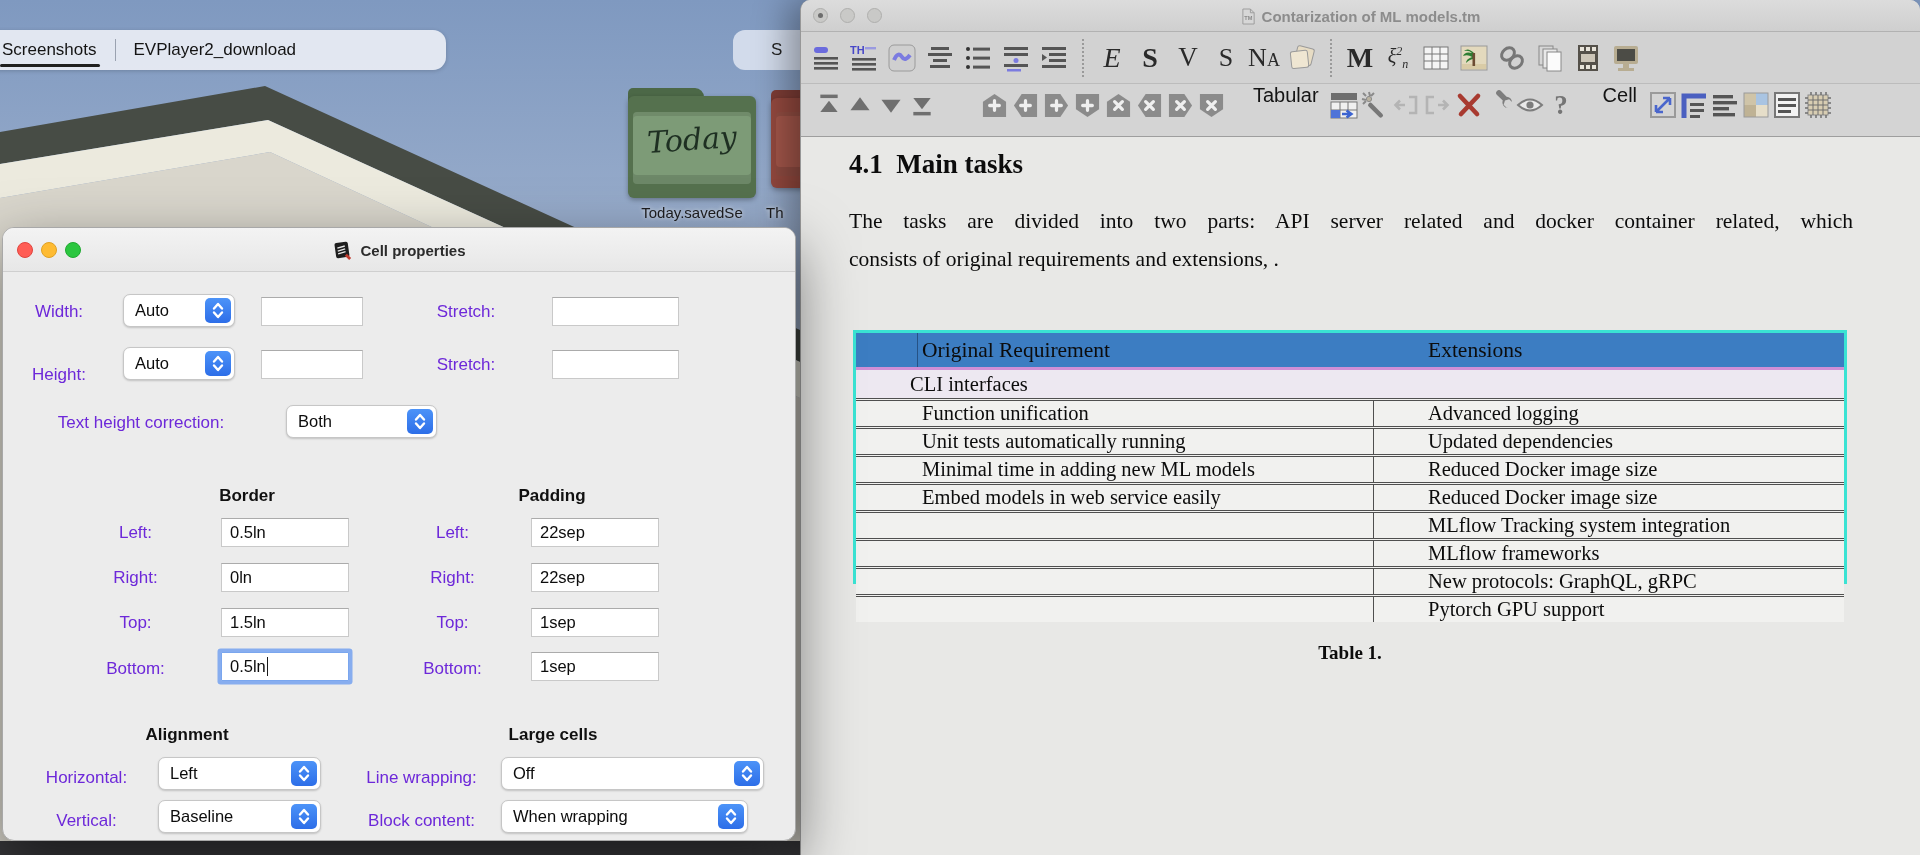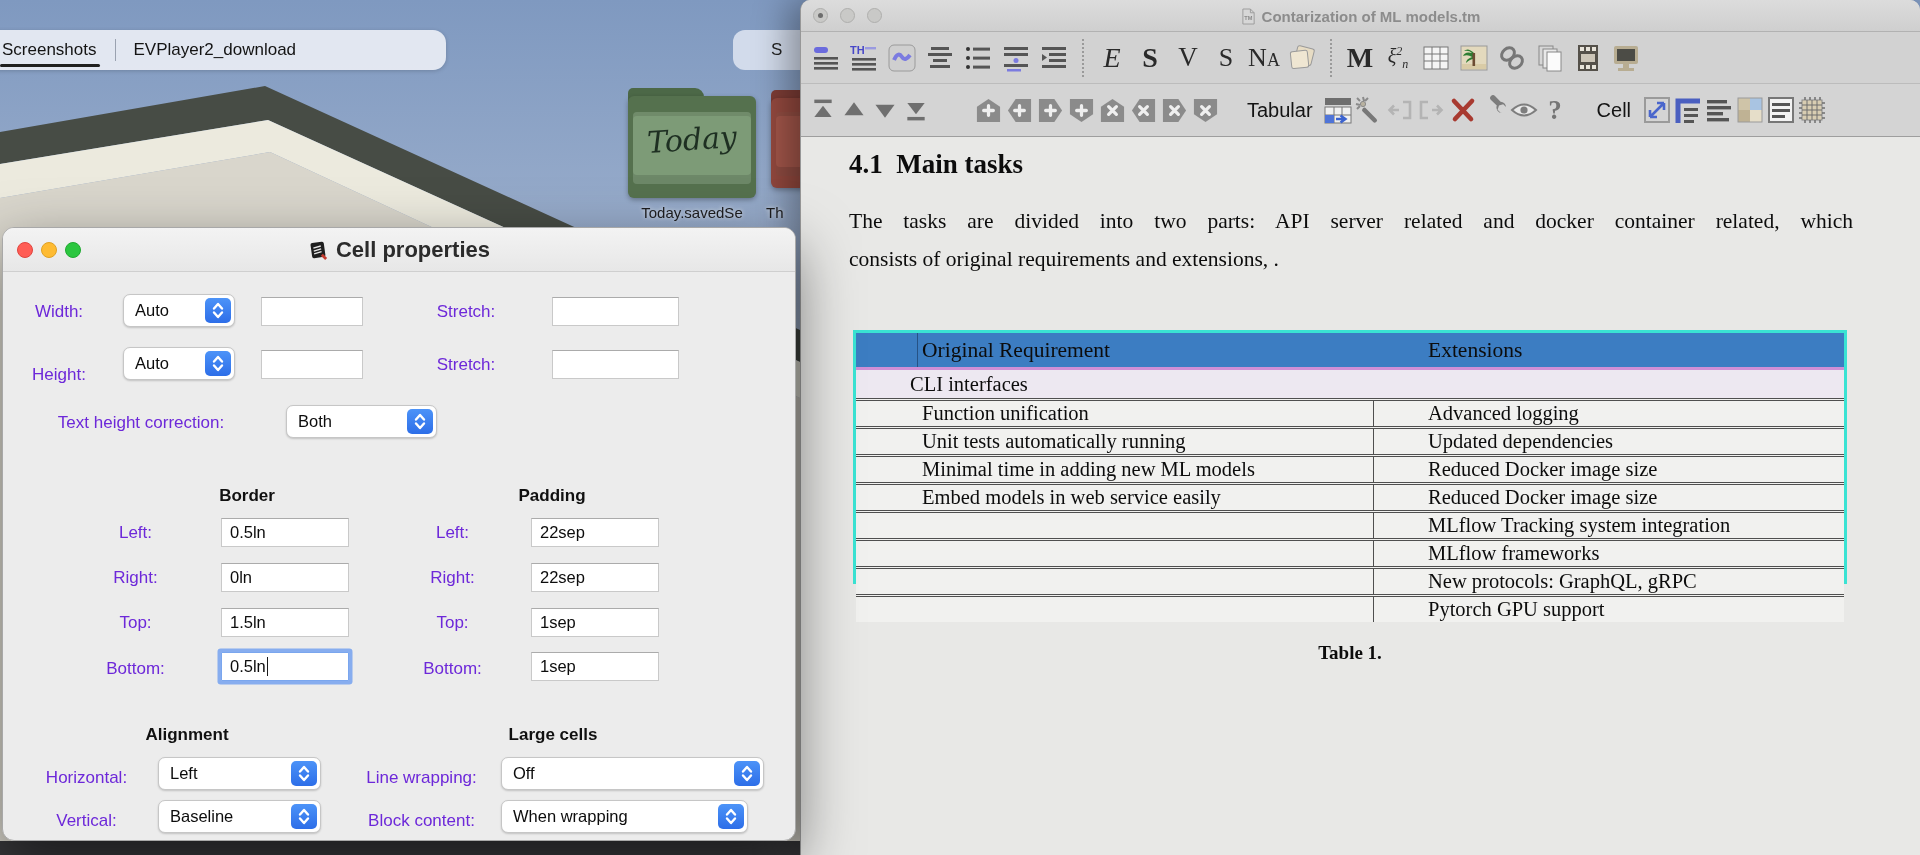--- a/index.html
+++ b/index.html
@@ -48,21 +48,21 @@
                background:linear-gradient(#dcdcdc,#cfcfcf);border-bottom:1px solid #b2b2b2}
   .tm-lights{position:absolute;left:12px;top:8px;display:flex;gap:12px}
   .gl{width:15px;height:15px;border-radius:50%;background:#c9c9c7;border:1px solid #aeaeac;
       display:flex;align-items:center;justify-content:center}
   .gl-dot{width:5px;height:5px;border-radius:50%;background:#6d6d6d}
   .tm-title{position:absolute;left:0;right:0;top:0;height:32px;display:flex;align-items:center;
             justify-content:center;gap:6px;color:#8c8c8c;font-weight:bold;font-size:15px}
   .tm-toolbar1{position:absolute;left:0;right:0;top:32px;height:52px;background:#d2d2d2;
                border-bottom:1px solid #bcbcbc;display:flex;align-items:center;padding-left:6px}
   .tm-toolbar2{position:absolute;left:0;right:0;top:84px;height:53px;background:#d4d4d4;
-               border-bottom:1px solid #9e9e9e;display:flex;align-items:center;padding-left:6px}
+               border-bottom:1px solid #9e9e9e;display:flex;align-items:flex-start;padding-left:12px}
   .tb-group{display:flex;align-items:center}
   .tb-sep{width:0;height:38px;border-left:2px dotted #9a9a9a;margin:0 9px}
   .tbicon{width:38px;height:46px;display:flex;align-items:center;justify-content:center}
   .tbicon2{width:31px;height:42px}
   .tb-label{font-size:20px;color:#141414;margin:0 10px 0 26px}
   .glyph{font-family:"Liberation Serif",serif;font-size:26px;color:#2a2a2a;line-height:1}
   .g-em{font-style:italic;font-size:28px}
   .g-strong{font-weight:bold;font-size:28px}
   .g-verb{font-size:27px}
   .g-sans{font-size:26px}
@@ -98,21 +98,21 @@
           border-radius:12px;z-index:10;border:1px solid #a8a8a8;overflow:hidden;
           box-shadow:0 22px 60px rgba(0,0,0,.5)}
   .dlg-titlebar{position:absolute;left:0;right:0;top:0;height:44px;
                 background:linear-gradient(#f3f3f3,#e7e7e7);border-bottom:1px solid #cfcfcf}
   .dlg-lights{position:absolute;left:14px;top:14px;display:flex;gap:8px}
   .tl{width:16px;height:16px;border-radius:50%}
   .tl-red{background:#ff5d55;border:1px solid #e0443e}
   .tl-yellow{background:#febb32;border:1px solid #dfa023}
   .tl-green{background:#2bc63f;border:1px solid #1fa930}
   .dlg-title{position:absolute;left:0;right:0;top:0;height:44px;display:flex;align-items:center;
-             justify-content:center;gap:7px;font-size:22px;font-weight:bold;color:#2b2b2b}
+             justify-content:center;gap:7px;font-size:15px;font-weight:bold;color:#2b2b2b}
   .lab{position:absolute;font-size:17px;color:#6d28d9;text-align:center;line-height:20px}
   .sect{position:absolute;font-size:17px;font-weight:bold;color:#101010;text-align:center}
   .dd{position:absolute;height:33px;background:#fff;border:1px solid #c6c6c6;border-radius:7px;
       box-shadow:0 1px 2px rgba(0,0,0,.18);display:flex;align-items:center;font-size:16.5px;
       padding-left:11px;color:#0c0c0c}
   .dd-s{position:absolute;right:3px;top:3px;bottom:3px;width:26px;border-radius:5px;
         background:linear-gradient(var(--accent-l),var(--accent));display:flex;align-items:center;
         justify-content:center}
   .tinput{position:absolute;height:29px;background:#fff;border:1px solid #c9c9c9;border-top-color:#ababab;
           font-size:16.5px;display:flex;align-items:center;padding-left:8px;color:#0c0c0c}

